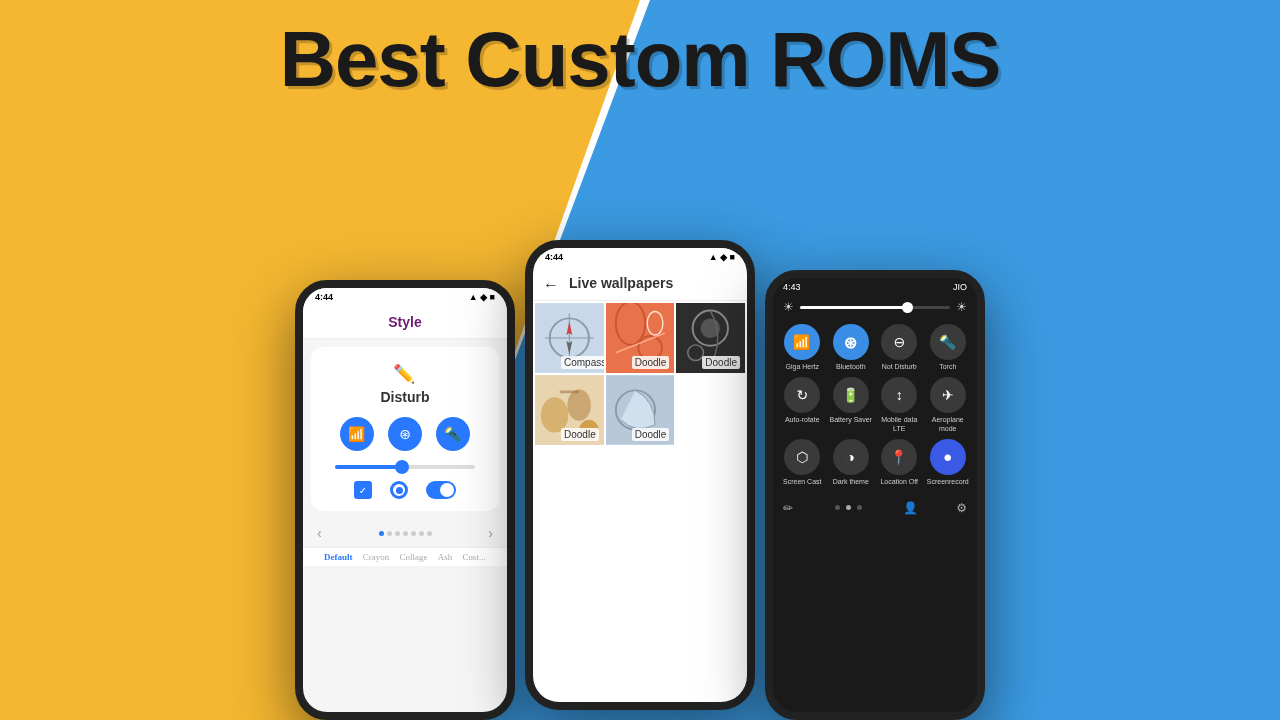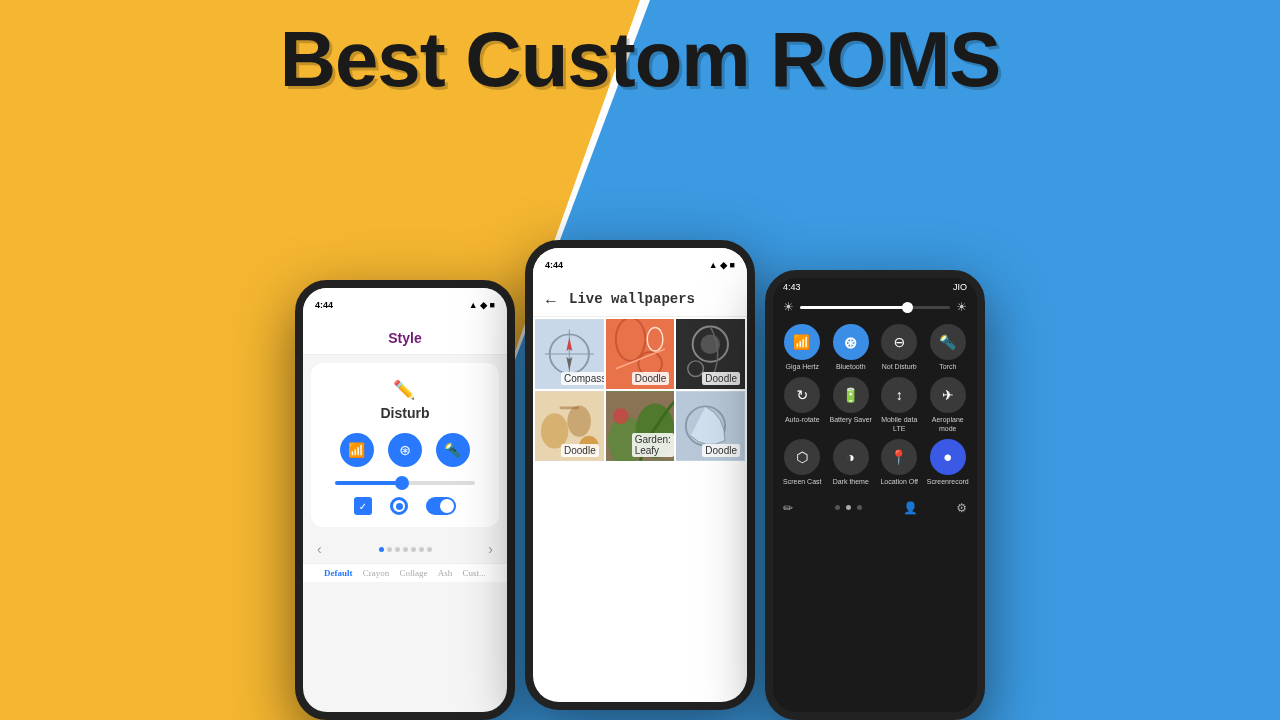--- a/index.html
+++ b/index.html
@@ -113,21 +113,21 @@
       background: white;
       position: relative;
       overflow: hidden;
     }
 
     
     .status-bar {
       display: flex;
       justify-content: space-between;
       align-items: center;
-      padding: 12px 12px;
+      padding: 4px 12px;
       font-size: 9px;
       font-weight: 600;
       background: white;
     }
 
     
     .left-screen {
       background: #f5f5f5;
     }
 
@@ -323,21 +323,20 @@
 
     .back-arrow {
       font-size: 16px;
       color: #333;
     }
 
     .center-title {
       font-size: 14px;
       font-weight: 600;
       color: #333;
-      font-family: Liberation Mono, monospace;
     }
 
     .wallpaper-grid {
       display: grid;
       grid-template-columns: 1fr 1fr 1fr;
       gap: 2px;
       padding: 2px;
     }
 
     .wallpaper-item {
@@ -609,30 +608,20 @@
         <div class="wallpaper-item wp-doodle3">
           <svg width="100%" height="100%" viewBox="0 0 70 70">
             <rect width="70" height="70" fill="#e8d5b0"></rect>
             <ellipse cx="20" cy="40" rx="14" ry="18" fill="#cc9944" opacity="0.6"></ellipse>
             <ellipse cx="45" cy="30" rx="12" ry="16" fill="#aa7733" opacity="0.5"></ellipse>
             <circle cx="55" cy="55" r="10" fill="#cc8822" opacity="0.7"></circle>
             <rect x="25" y="15" width="20" height="3" rx="1.5" fill="#996633" opacity="0.5"></rect>
           </svg>
           <span class="wallpaper-label">Doodle</span>
         </div>
-        <div class="wallpaper-item wp-garden1">
-          <svg width="100%" height="100%" viewBox="0 0 70 70">
-            <rect width="70" height="70" fill="#8B7355"></rect>
-            <ellipse cx="20" cy="50" rx="18" ry="25" fill="#5a8a3a" opacity="0.8"></ellipse>
-            <ellipse cx="50" cy="40" rx="20" ry="28" fill="#4a7a2a" opacity="0.9"></ellipse>
-            <path d="M35 70 Q40 50 55 30 Q65 15 70 10" stroke="#3a6a1a" stroke-width="3" fill="none"></path>
-            <circle cx="15" cy="25" r="8" fill="#cc4444" opacity="0.8"></circle>
-          </svg>
-          <span class="wallpaper-label">Garden: Leafy</span>
-        </div>
 
         <div class="wallpaper-item wp-doodle4">
           <svg width="100%" height="100%" viewBox="0 0 70 70">
             <rect width="70" height="70" fill="#b8c8d8"></rect>
             <circle cx="30" cy="35" r="20" fill="none" stroke="#8899aa" stroke-width="2"></circle>
             <path d="M30 15 Q50 25 50 50 Q30 60 15 45" fill="#d0e0ee" stroke="#8899aa" stroke-width="1"></path>
           </svg>
           <span class="wallpaper-label">Doodle</span>
         </div>
       </div>

